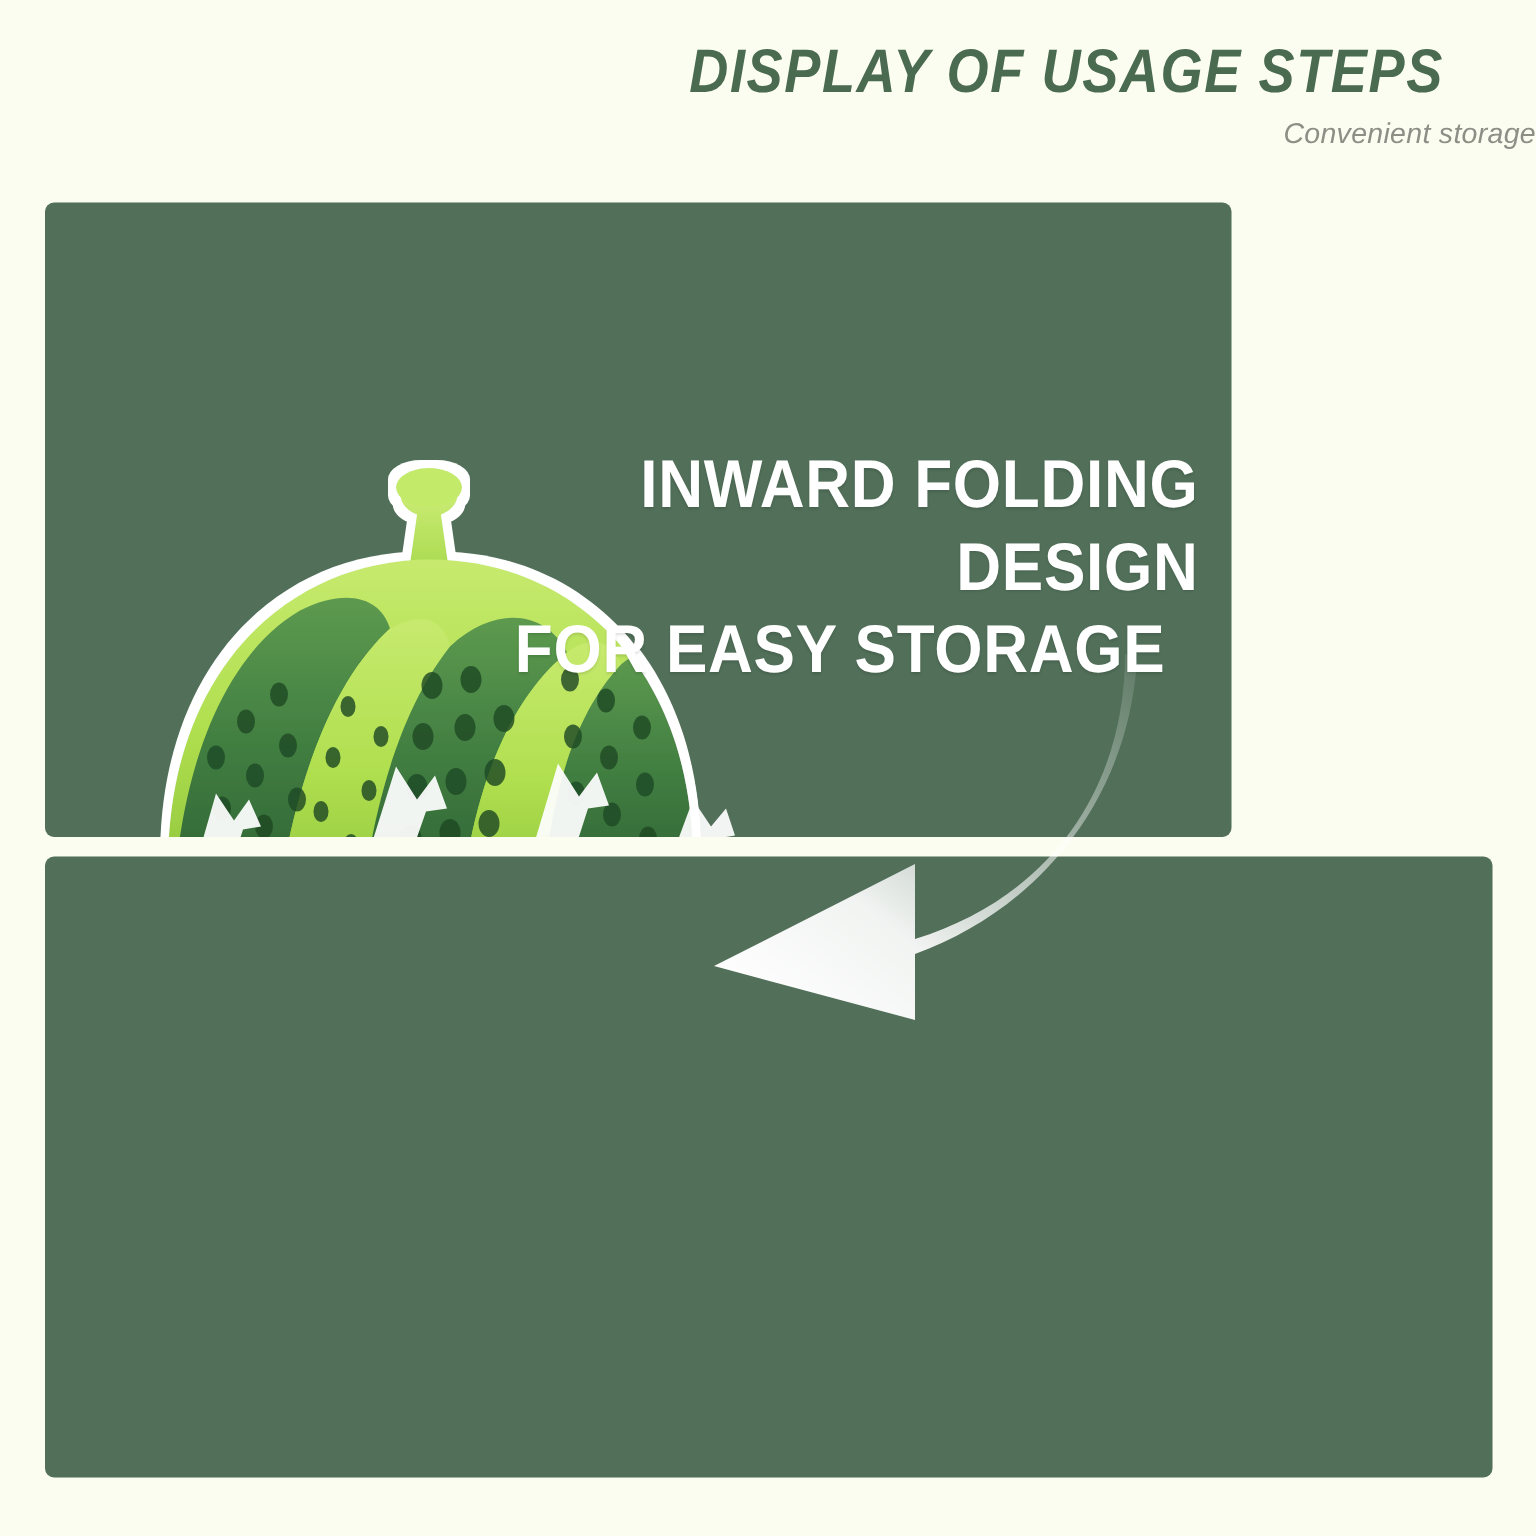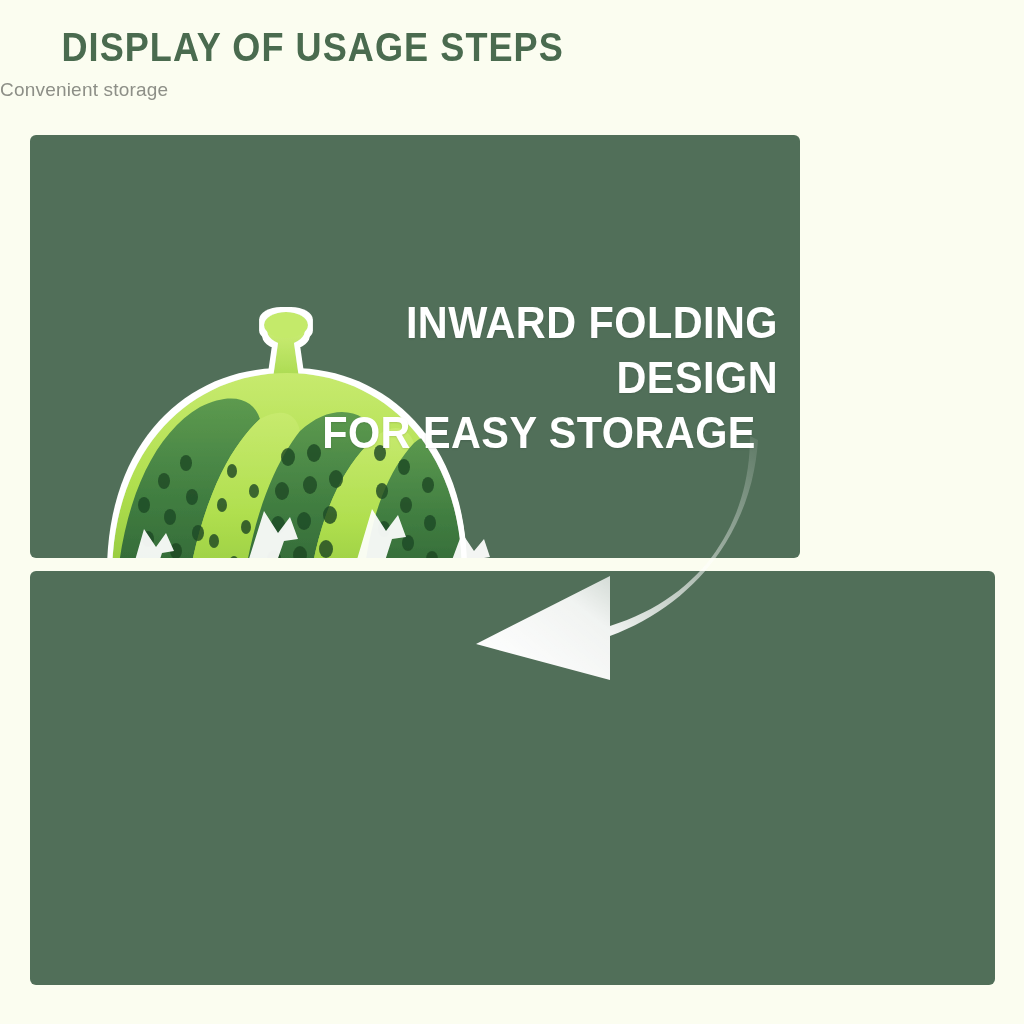--- a/index.html
+++ b/index.html
@@ -19,21 +19,22 @@
     height: 1024px;
     background: #fbfdf0;
   }
 
   
   .header {
     position: absolute;
     left: 0;
     top: 26px;
     width: 1024px;
-    text-align: left;
+    text-align: right;
+    font-style: italic;
   }
   .title {
     font-family: "Liberation Sans Narrow", "Liberation Sans", sans-serif;
     font-size: 41px;
     font-weight: bold;
     letter-spacing: 1.2px;
     color: #4a6b4f;
     transform: scaleX(0.88);
     transform-origin: center;
     line-height: 1.05;
@@ -52,20 +53,21 @@
     position: absolute;
     background: #516f59;
     border-radius: 6px;
     overflow: hidden;
   }
   #panel-top {
     left: 30px;
     top: 135px;
     width: 770px;
     height: 423px;
+    padding-left: 21px;
   }
   #panel-bottom {
     left: 30px;
     top: 571px;
     width: 965px;
     height: 414px;
   }
 
   
   .caption {

